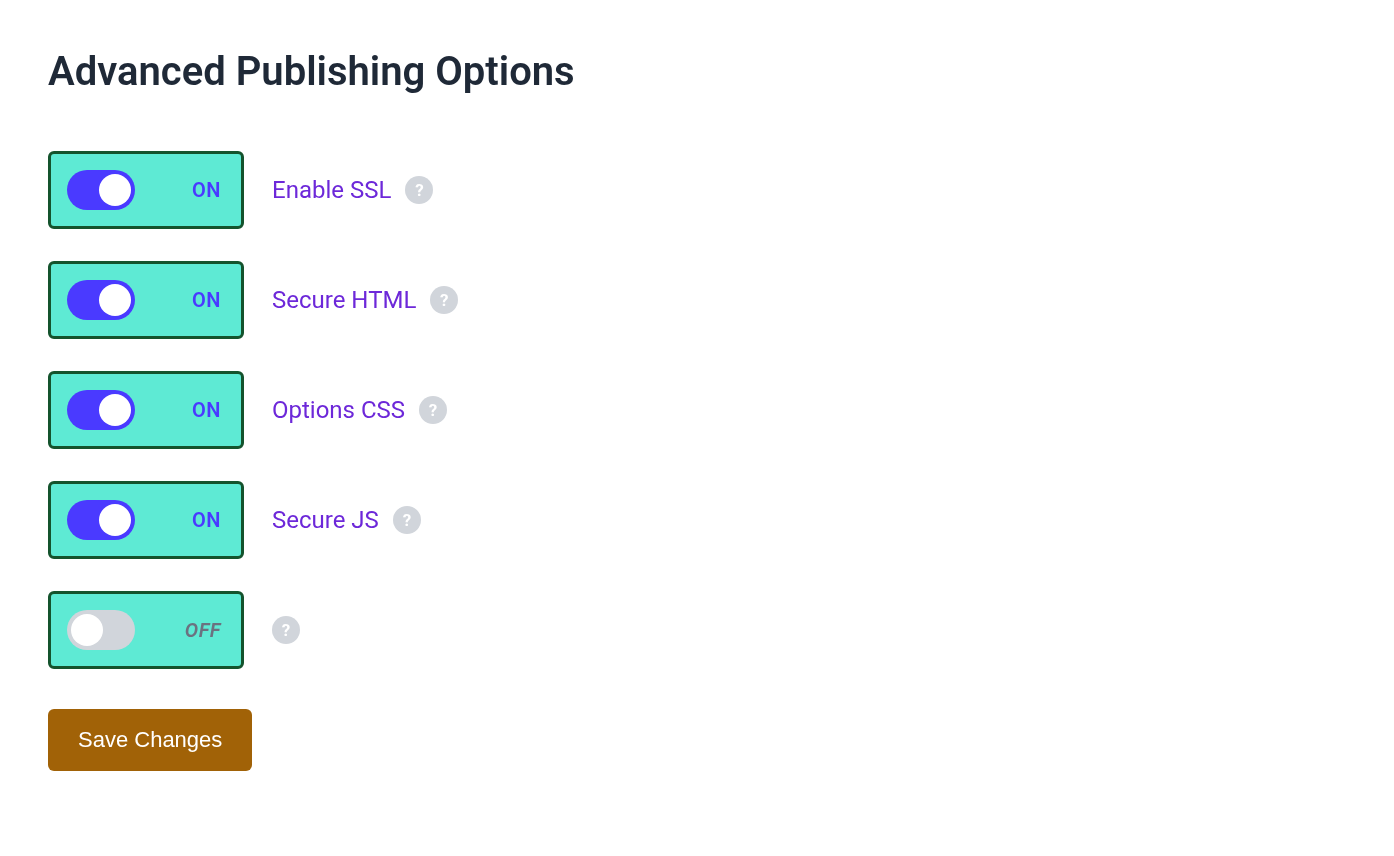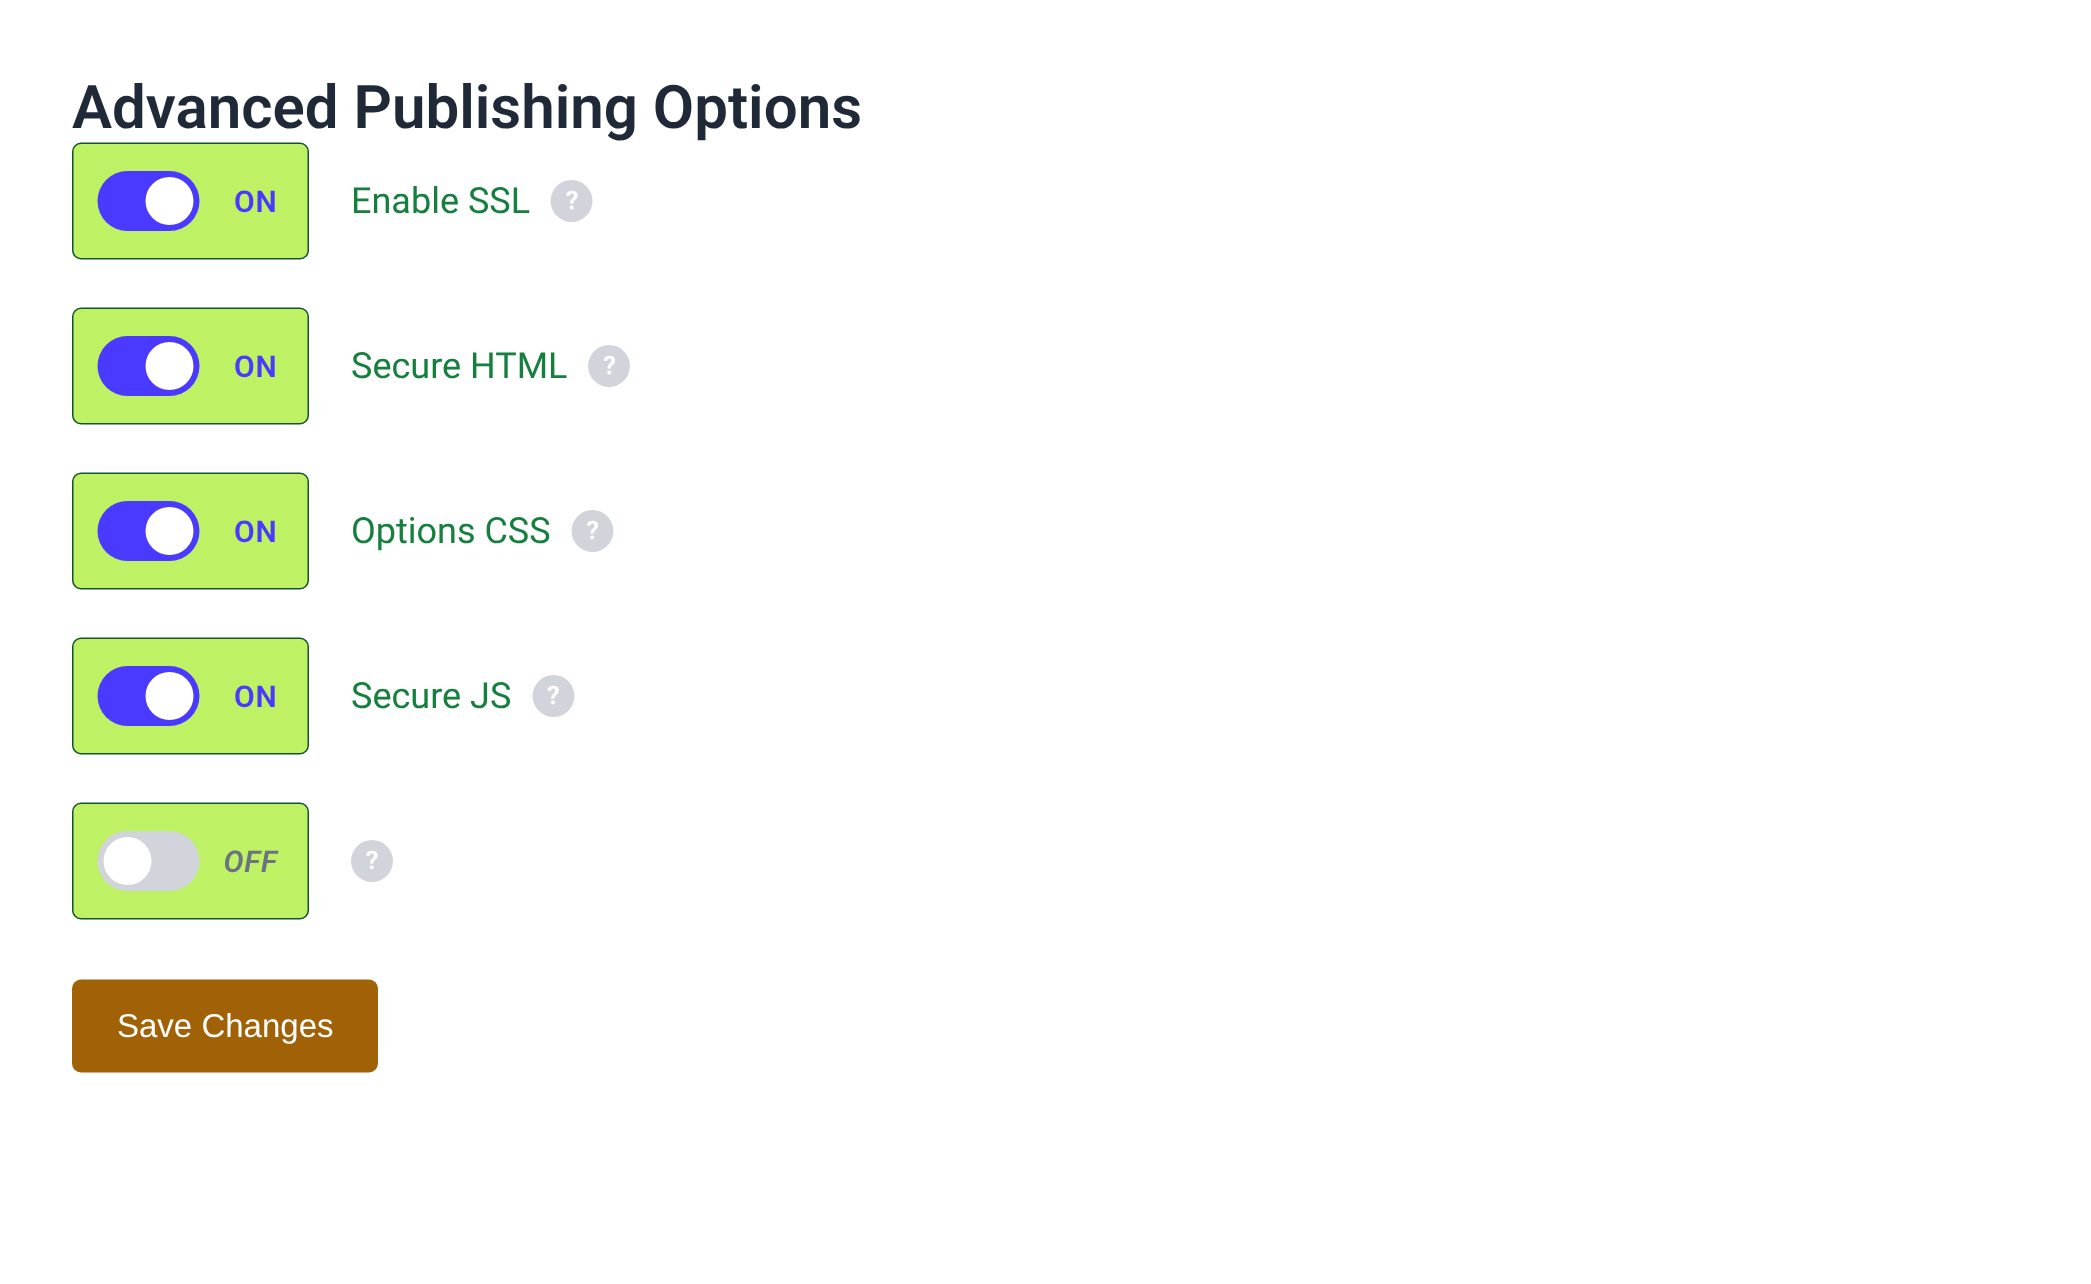--- a/index.html
+++ b/index.html
@@ -10,43 +10,44 @@
     body {
       font-family: -apple-system, BlinkMacSystemFont, "Segoe UI", Roboto, Helvetica, Arial, sans-serif;
       background: #ffffff;
       padding: 48px;
       color: #1f2937;
     }
     .page-title {
       font-size: 40px;
       font-weight: 600;
       color: #1f2937;
+      margin-bottom: 56px;
     }
     .options-list {
       display: flex;
       flex-direction: column;
       gap: 32px;
       margin-bottom: 40px;
     }
     .option-row {
       display: flex;
       align-items: center;
       gap: 28px;
     }
     .toggle-container {
       display: flex;
       align-items: center;
       justify-content: space-between;
       gap: 16px;
-      width: 158px;
+      width: 196px;
       height: 78px;
       padding: 0 20px 0 16px;
-      border: 1px solid #14532d;
+      border: 3px solid #14532d;
       border-radius: 6px;
-      background: #bef264;
+      background: #5eead4;
       cursor: pointer;
     }
     .toggle-switch {
       position: relative;
       width: 68px;
       height: 40px;
       border-radius: 20px;
       flex-shrink: 0;
     }
     .toggle-switch.on {
@@ -82,21 +83,21 @@
       font-style: italic;
     }
     .option-label-group {
       display: flex;
       align-items: center;
       gap: 14px;
     }
     .option-label {
       font-size: 24px;
       font-weight: 400;
-      color: #15803d;
+      color: #6d28d9;
     }
     .help-icon {
       display: inline-flex;
       align-items: center;
       justify-content: center;
       width: 28px;
       height: 28px;
       border-radius: 50%;
       background: #d1d5db;
       color: #ffffff;

